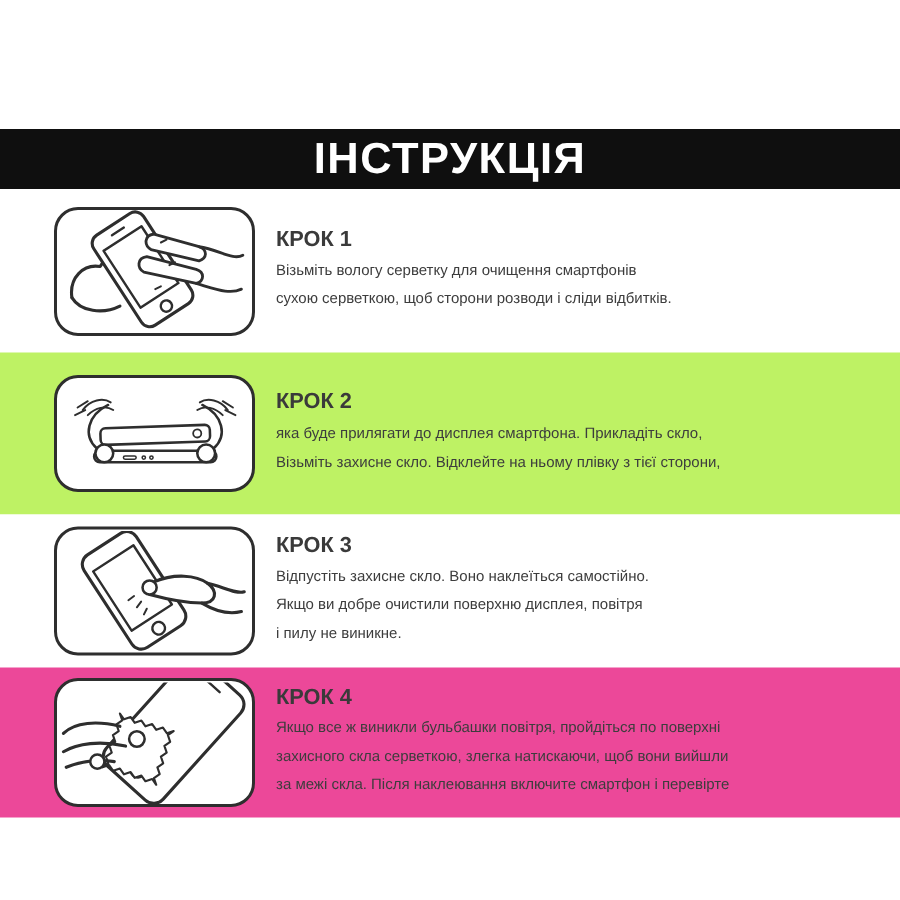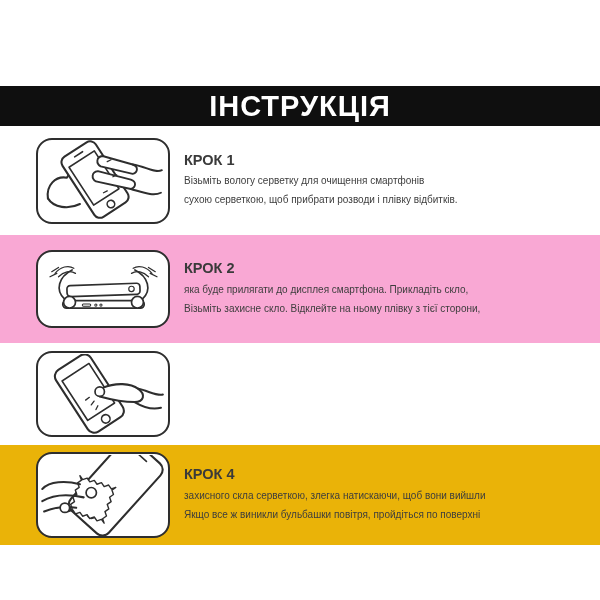--- a/index.html
+++ b/index.html
@@ -16,23 +16,23 @@
   .banner h1{
     margin:0;color:#ffffff;font-size:29px;font-weight:bold;
     letter-spacing:1px;line-height:1;
   }
   .steps{position:absolute;top:113px;left:0;width:600px;}
   .step{
     display:flex;align-items:center;
     padding:0 32px 0 36px;box-sizing:border-box;width:600px;
   }
   .step.s1{height:109px;background:#ffffff;}
-  .step.s2{height:108px;background:#f9a8d4;}
+  .step.s2{height:108px;background:#bef264;}
   .step.s3{height:102px;background:#ffffff;}
-  .step.s4{height:100px;background:#eab308;}
+  .step.s4{height:100px;background:#ec4899;}
   .figure{
     flex:0 0 134px;height:86px;background:#ffffff;
     border:2.5px solid #2e2e2e;border-radius:16px;
     margin-right:14px;display:flex;align-items:center;justify-content:center;
     box-sizing:border-box;overflow:hidden;
   }
   .step.s2 .figure{height:78px;}
   .content{flex:1;}
   .step-title{
     margin:0 0 3px 0;font-size:14.5px;font-weight:bold;color:#3a3a3a;
@@ -77,21 +77,21 @@
               <path d="M71,23 l4,-2"></path>
                 <path d="M77,39 l4,-2"></path>
                 <path d="M67,56 l4,-2"></path>
             </g>
           </g>
         </svg>
       </div>
       <div class="content">
         <h2 class="step-title">КРОК 1</h2>
         <p class="step-line">Візьміть вологу серветку для очищення смартфонів</p>
-        <p class="step-line">сухою серветкою, щоб прибрати розводи і плівку відбитків.</p>
+        <p class="step-line">сухою серветкою, щоб сторони розводи і сліди відбитків.</p>
       </div>
     </section>
 
     <section class="step s2">
       <div class="figure">
         <svg viewBox="0 0 134 86" width="129" height="73">
           <g fill="none" stroke="#2e2e2e" stroke-width="2" stroke-linecap="round" stroke-linejoin="round">
             <path d="M10,24 C16,16 26,14 32,18 M14,28 C20,22 28,20 34,24" stroke-width="1.5"></path>
             <path d="M6,22 l8,-5 M4,28 l8,-4" stroke-width="1.5"></path>
             <path d="M30,20 C14,28 10,44 21,54"></path>
@@ -128,20 +128,26 @@
               <circle cx="0" cy="32" r="4.5" stroke-width="1.7"></circle>
             </g>
             <path d="M66,36 C80,30 96,31 104,37 C112,43 110,51 100,51 C88,51 74,48 63,45" fill="#fff"></path>
             <circle cx="63" cy="40" r="5" fill="#fff" stroke-width="1.8"></circle>
             <path d="M104,37 C114,39 124,45 130,43"></path>
             <path d="M100,51 C110,57 120,59 128,57"></path>
             <path d="M57,50 l-3,4 M61,55 l-2,4 M52,46 l-4,3" stroke-width="1.4"></path>
           </g>
         </svg>
       </div>
+      <div class="content">
+        <h2 class="step-title">КРОК 3</h2>
+        <p class="step-line">Відпустіть захисне скло. Воно наклеїться самостійно.</p>
+        <p class="step-line">Якщо ви добре очистили поверхню дисплея, повітря</p>
+        <p class="step-line">і пилу не виникне.</p>
+      </div>
     </section>
 
     <section class="step s4">
       <div class="figure">
         <svg viewBox="0 0 134 86" width="129" height="81">
           <g fill="none" stroke="#2e2e2e" stroke-width="2.2" stroke-linecap="round" stroke-linejoin="round">
             <g transform="translate(80,34) rotate(42)">
               <rect x="-27" y="-50" width="54" height="100" rx="9" fill="#fff"></rect>
               <circle cx="0" cy="38" r="5" stroke-width="1.7"></circle>
               <line x1="-6" y1="-42" x2="6" y2="-42" stroke-width="1.7"></line>
@@ -152,19 +158,20 @@
             <path d="M2,36 C10,28 26,27 42,31"></path>
             <path d="M2,49 C12,43 28,41 46,45"></path>
             <path d="M4,60 C14,56 26,54 38,56"></path>
             <circle cx="54" cy="40" r="5.5" fill="#fff" stroke-width="1.8"></circle>
             <circle cx="26" cy="56" r="5" fill="#fff" stroke-width="1.8"></circle>
           </g>
         </svg>
       </div>
       <div class="content">
         <h2 class="step-title">КРОК 4</h2>
+        <p class="step-line">Якщо все ж виникли бульбашки повітря, пройдіться по поверхні</p>
         <p class="step-line">захисного скла серветкою, злегка натискаючи, щоб вони вийшли</p>
-        <p class="step-line">Якщо все ж виникли бульбашки повітря, пройдіться по поверхні</p>
+        <p class="step-line">за межі скла. Після наклеювання включите смартфон і перевірте</p>
       </div>
     </section>
 
   </div>
 </div>
 
 </body></html>

